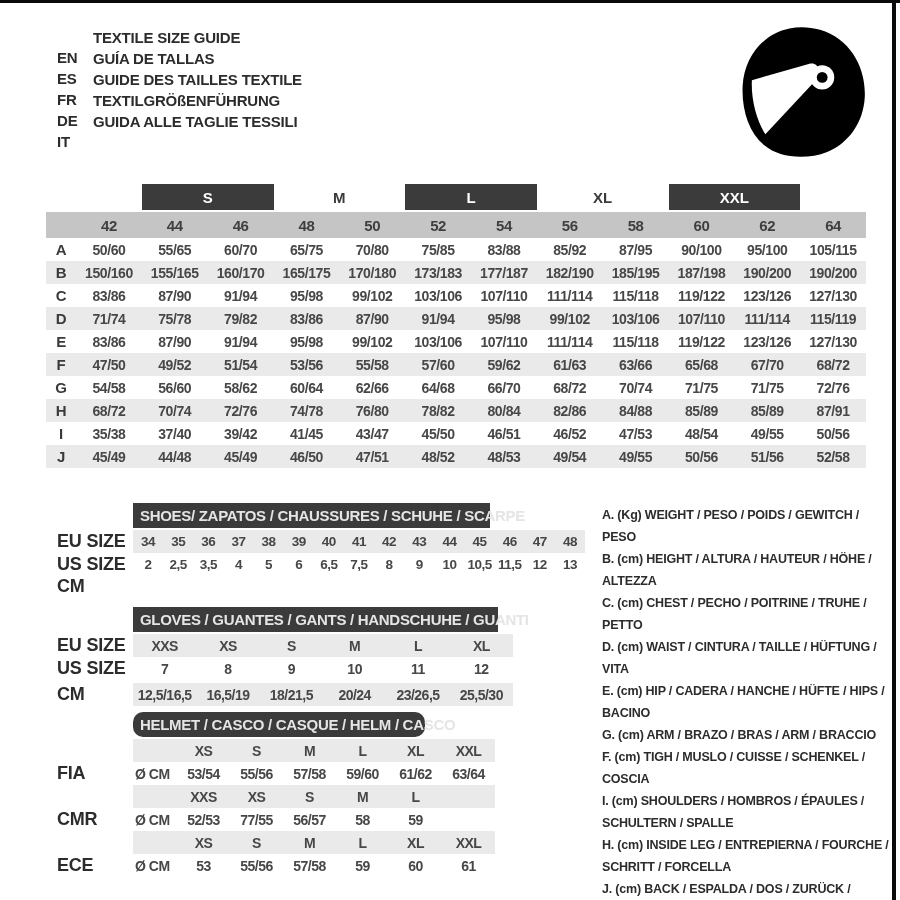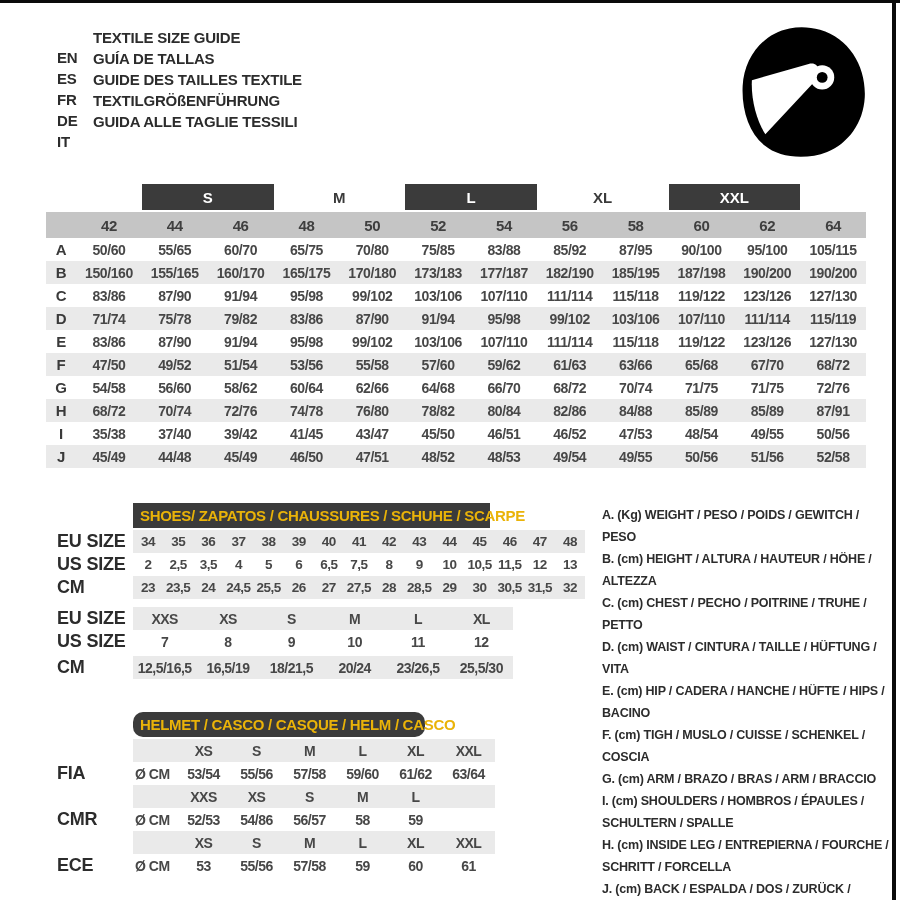--- a/index.html
+++ b/index.html
@@ -35,21 +35,21 @@
   .mcell.letter{font-size:15px;color:#3a3a3a;}
 
   
   .section{position:absolute;left:57px;}
   #shoes{top:503px;}
   #gloves{top:607px;}
   #helmet-section{top:712px;}
   .srow{display:flex;}
   .slabel{width:76px;display:flex;align-items:center;font-size:18px;font-weight:bold;
           color:#2c2c2c;letter-spacing:-0.2px;}
-  .sbar{height:25px;background:#3b3b3b;color:#eab308;display:flex;align-items:center;
+  .sbar{height:25px;background:#3b3b3b;color:#e5e5e5;display:flex;align-items:center;
         padding-left:7px;font-size:15px;font-weight:bold;letter-spacing:-0.3px;
         margin-bottom:2px;white-space:nowrap;box-sizing:border-box;}
   .shoes-bar{width:357px;}
   .gloves-bar{width:365px;}
   .helmet-bar{width:292px;border-radius:10px;}
   .band{height:23px;display:grid;}
   .band.gray{background:#eaeaea;}
   .shoes-band{width:452px;grid-template-columns:repeat(15,1fr);}
   .gloves-band{width:380px;grid-template-columns:repeat(6,1fr);}
   .helmet-band{width:362px;grid-template-columns:44px repeat(6,53px);}
@@ -319,44 +319,28 @@
             <div class="scell">9</div>
             <div class="scell">10</div>
             <div class="scell">10,5</div>
             <div class="scell">11,5</div>
             <div class="scell">12</div>
             <div class="scell">13</div>
           </div>
         </div>
         <div class="srow">
           <div class="slabel">CM</div>
-          <div class="band shoes-band gray">
-            <div class="scell">23</div>
-            <div class="scell">23,5</div>
-            <div class="scell">24</div>
-            <div class="scell">24,5</div>
-            <div class="scell">25,5</div>
-            <div class="scell">26</div>
-            <div class="scell">27</div>
-            <div class="scell">27,5</div>
-            <div class="scell">28</div>
-            <div class="scell">28,5</div>
-            <div class="scell">29</div>
-            <div class="scell">30</div>
-            <div class="scell">30,5</div>
-            <div class="scell">31,5</div>
-            <div class="scell">32</div>
-          </div>
         </div>
       </div>
   </div>
 
   <div id="gloves" class="section">
     <div class="srow">
       <div class="slabel"></div>
+      <div class="sbar gloves-bar">GLOVES / GUANTES / GANTS / HANDSCHUHE / GUANTI</div>
     </div>
     <div id="gloves-rows">
         <div class="srow">
           <div class="slabel">EU SIZE</div>
           <div class="band gloves-band gray">
             <div class="gcell2">XXS</div>
             <div class="gcell2">XS</div>
             <div class="gcell2">S</div>
             <div class="gcell2">M</div>
             <div class="gcell2">L</div>
@@ -428,21 +412,21 @@
             <div class="hcell">M</div>
             <div class="hcell">L</div>
             <div class="hcell"></div>
           </div>
         </div>
         <div class="srow">
           <div class="slabel">CMR</div>
           <div class="band helmet-band">
             <div class="hcell unit">Ø CM</div>
             <div class="hcell">52/53</div>
-            <div class="hcell">54/86</div>
+            <div class="hcell">77/55</div>
             <div class="hcell">56/57</div>
             <div class="hcell">58</div>
             <div class="hcell">59</div>
             <div class="hcell"></div>
           </div>
         </div>
         <div class="srow">
           <div class="slabel"></div>
           <div class="band helmet-band gray">
             <div class="hcell unit"></div>
@@ -468,19 +452,19 @@
         </div>
       </div>
   </div>
 
   <div id="legend">
       <div class="legend-item">A. (Kg) WEIGHT / PESO / POIDS / GEWITCH / PESO</div>
       <div class="legend-item">B. (cm) HEIGHT / ALTURA / HAUTEUR / HÖHE / ALTEZZA</div>
       <div class="legend-item">C. (cm) CHEST / PECHO / POITRINE / TRUHE / PETTO</div>
       <div class="legend-item">D. (cm) WAIST / CINTURA / TAILLE / HÜFTUNG / VITA</div>
       <div class="legend-item">E. (cm) HIP / CADERA / HANCHE / HÜFTE / HIPS / BACINO</div>
+      <div class="legend-item">G. (cm) ARM / BRAZO / BRAS / ARM / BRACCIO</div>
       <div class="legend-item">F. (cm) TIGH / MUSLO / CUISSE / SCHENKEL / COSCIA</div>
-      <div class="legend-item">G. (cm) ARM / BRAZO / BRAS / ARM / BRACCIO</div>
       <div class="legend-item">I. (cm) SHOULDERS / HOMBROS / ÉPAULES / SCHULTERN / SPALLE</div>
       <div class="legend-item">H. (cm) INSIDE LEG / ENTREPIERNA / FOURCHE / SCHRITT / FORCELLA</div>
       <div class="legend-item">J. (cm) BACK / ESPALDA / DOS / ZURÜCK / INDIETRO</div>
     </div>
 </div>
 
 </body></html>

